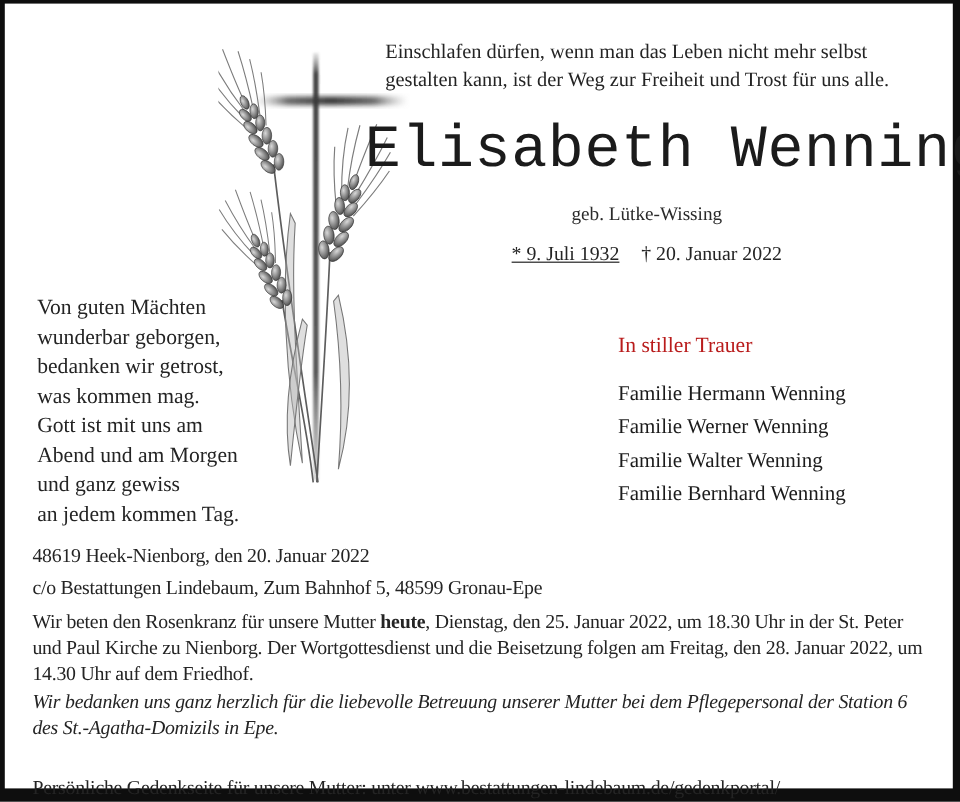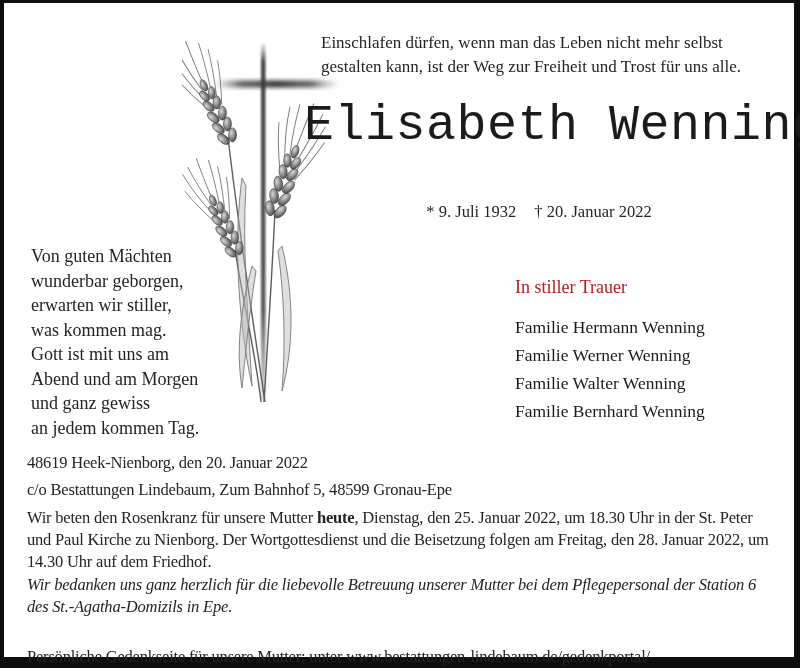--- a/index.html
+++ b/index.html
@@ -36,21 +36,21 @@
     color: #1b1b1b; letter-spacing: 0.5px; white-space: nowrap; font-family: Liberation Mono, monospace;
   }
   .maiden {
     position: absolute; left: 300px; top: 167px; width: 470px;
     text-align: center; font-size: 16px; color: #2a2a2a;
   }
   .dates {
     position: absolute; left: 300px; top: 199px; width: 470px;
     text-align: center; font-size: 16.5px; color: #242424;
   }
-  .dates .birth { margin-right: 14px; }
+  .dates .birth { margin-right: 14px; text-decoration: underline; }
   .poem {
     position: absolute; left: 27px; top: 241px; width: 190px;
     font-size: 18px; line-height: 24.5px; color: #242424;
   }
   .mourning { position: absolute; left: 511px; top: 274px; width: 260px; }
   .mourning-heading { font-size: 18px; color: #b91c1c; }
   .families { margin-top: 15px; }
   .family-line {
     font-weight: normal; font-size: 17.5px; line-height: 28px; color: #1b1b1b;
   }
@@ -147,29 +147,30 @@
         <use href="#ear" transform="translate(53,214) rotate(-24) scale(0.95)"></use>
       </svg>
     </div>
 
     <div class="epigraph">
       <div>Einschlafen dürfen, wenn man das Leben nicht mehr selbst</div>
       <div>gestalten kann, ist der Weg zur Freiheit und Trost für uns alle.</div>
     </div>
 
     <div class="name">Elisabeth Wenning</div>
+    <div class="maiden">geb. Lütke-Wissing</div>
     <div class="dates">
       <span class="birth">* 9. Juli 1932</span>
       <span class="death">† 20. Januar 2022</span>
     </div>
 
     <div class="poem">
       <div>Von guten Mächten</div>
       <div>wunderbar geborgen,</div>
-      <div>erwarten wir stiller,</div>
+      <div>bedanken wir getrost,</div>
       <div>was kommen mag.</div>
       <div>Gott ist mit uns am</div>
       <div>Abend und am Morgen</div>
       <div>und ganz gewiss</div>
       <div>an jedem kommen Tag.</div>
     </div>
 
     <div class="mourning">
       <div class="mourning-heading">In stiller Trauer</div>
       <div class="families">

